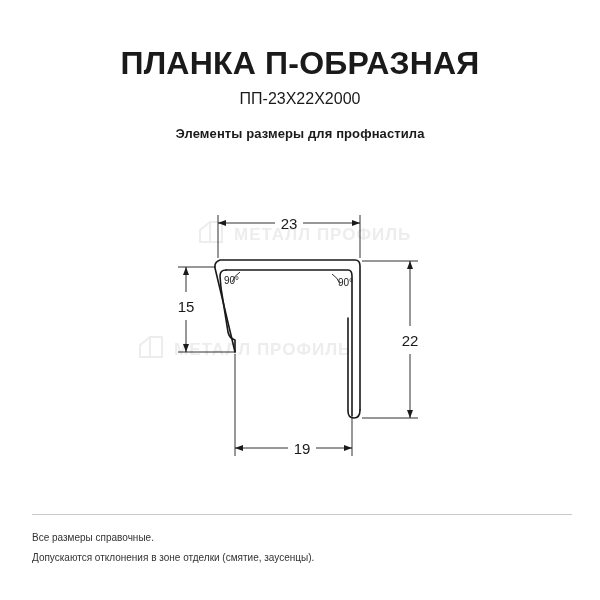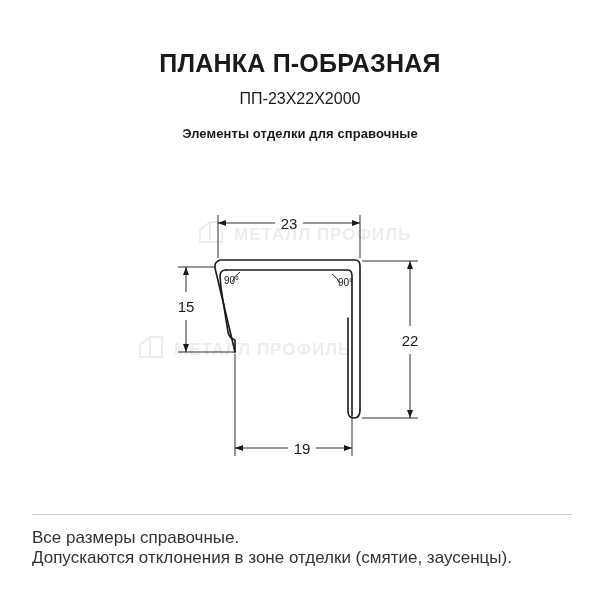--- a/index.html
+++ b/index.html
@@ -23,21 +23,21 @@
     box-sizing: border-box;
   }
   .title-block {
     position: absolute;
     left: 0;
     top: 48px;
     width: 600px;
     text-align: center;
   }
   .title-main {
-    font-size: 25px;
+    font-size: 32px;
     font-weight: bold;
     letter-spacing: 0.2px;
     line-height: 30px;
     margin: 0;
   }
   .title-sub {
     font-size: 16px;
     font-weight: normal;
     line-height: 30px;
     margin: 6px 0 0 0;
@@ -68,21 +68,21 @@
   .footer .rule {
     position: absolute;
     left: 0;
     top: -16px;
     width: 540px;
     height: 1px;
     background: #c9c9c9;
   }
   .footer p {
     margin: 0 0 4px 0;
-    font-size: 17px;
+    font-size: 10px;
     color: #333333;
     line-height: 16px;
   }
   .wm-text {
     font-family: "Liberation Sans", sans-serif;
     font-weight: bold;
     font-size: 17px;
     fill: #ededed;
     letter-spacing: 1px;
   }
@@ -98,21 +98,21 @@
   }
 </style>
 </head>
 <body>
 
 <div class="page">
 
   <div class="title-block">
     <div class="title-main">ПЛАНКА П-ОБРАЗНАЯ</div>
     <div class="title-sub">ПП-23Х22Х2000</div>
-    <div class="title-caption">Элементы отделки для справочные</div>
+    <div class="title-caption">Элементы размеры для профнастила</div>
   </div>
 
   <div class="drawing-area">
     <svg width="600" height="340" viewBox="0 0 600 340" xmlns="http://www.w3.org/2000/svg">
 
       <g opacity="1">
         <g transform="translate(196,60)">
           <path d="M4,10 L14,2 L26,2 L26,22 L4,22 Z" fill="none" stroke="#ededed" stroke-width="2"></path>
           <path d="M14,2 L14,22" stroke="#ededed" stroke-width="2"></path>
           <text class="wm-text" x="38" y="20">МЕТАЛЛ ПРОФИЛЬ</text>

